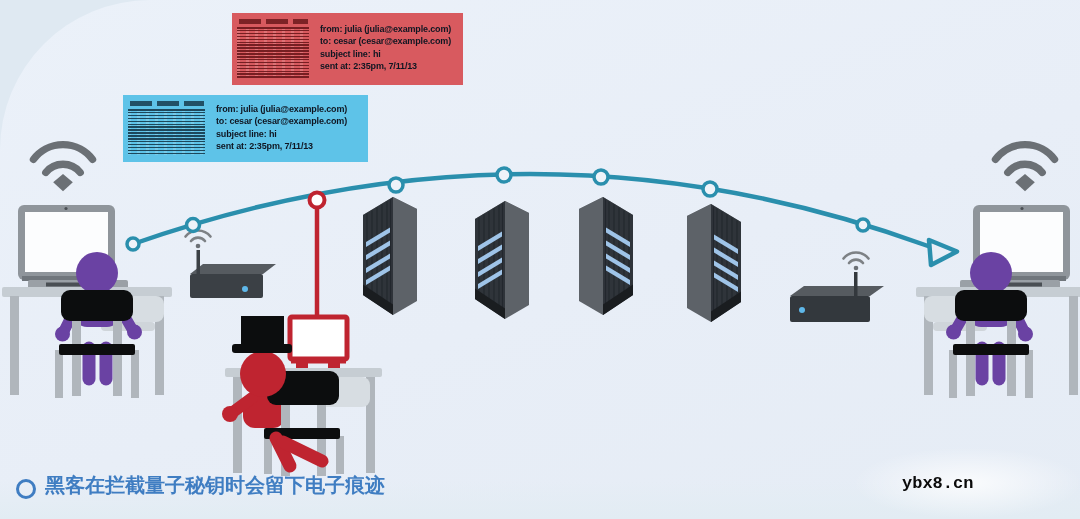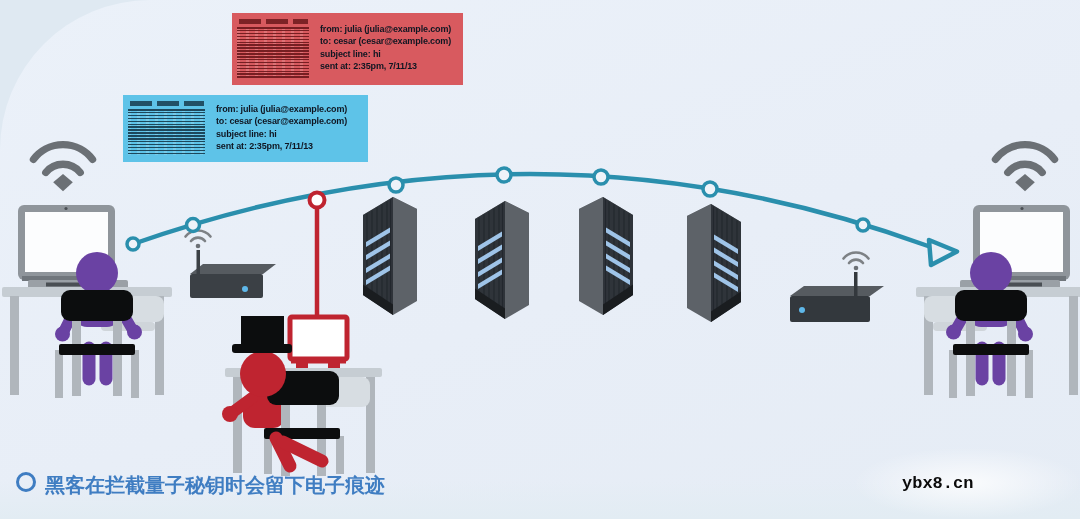--- a/index.html
+++ b/index.html
@@ -26,21 +26,21 @@
       repeating-linear-gradient(180deg,currentColor 0 1.5px,transparent 1.5px 2.9px),
       repeating-linear-gradient(90deg,rgba(255,255,255,.18) 0 3px,rgba(255,255,255,0) 3px 9px);
     opacity:.8;}
   .note-red .scramble{color:#5e1013;}
   .note-blue .scramble{color:#0d2a3a;}
   .meta{padding:10px 0 16px 9px;font-size:9px;font-weight:700;line-height:12.4px;
     letter-spacing:-.15px;color:#0f1622;white-space:nowrap;}
   .note-blue .meta{padding-top:8px;}
 
   
-  .caption{position:absolute;left:16px;top:472px;display:flex;align-items:flex-start;gap:9px;
+  .caption{position:absolute;left:16px;top:472px;display:flex;align-items:flex-end;gap:9px;
     color:var(--caption-blue,#3f7dc2);font-size:20px;font-weight:600;}
   .caption .bullet{width:14px;height:14px;border:3px solid var(--caption-blue,#3f7dc2);
     border-radius:50%;flex:0 0 auto;}
   .watermark{position:absolute;left:902px;top:474px;font-family:Liberation Mono, monospace;
     font-size:17px;font-weight:700;color:#0b0b0b;}
 
   
   .f-gray{fill:var(--gray-icon,#6b7075);}
   .st-gray{stroke:var(--gray-icon,#6b7075);stroke-width:9;fill:none;stroke-linecap:round;}
   .st-gray-sm{stroke:#7d8185;stroke-width:2.6;fill:none;stroke-linecap:round;}

